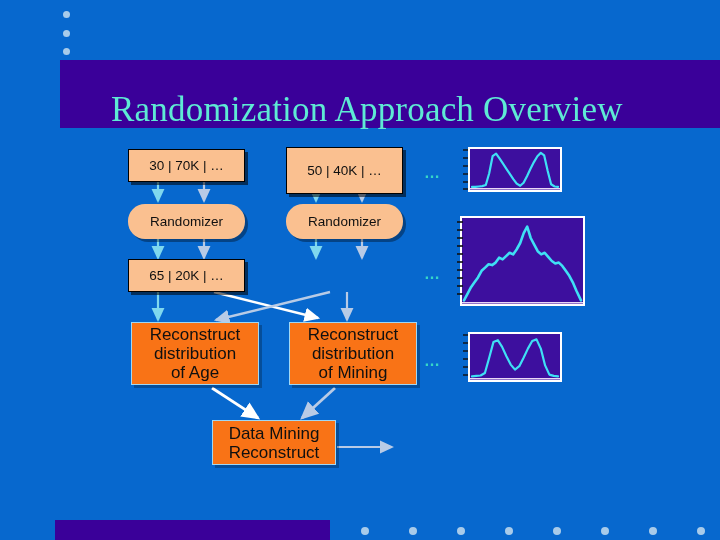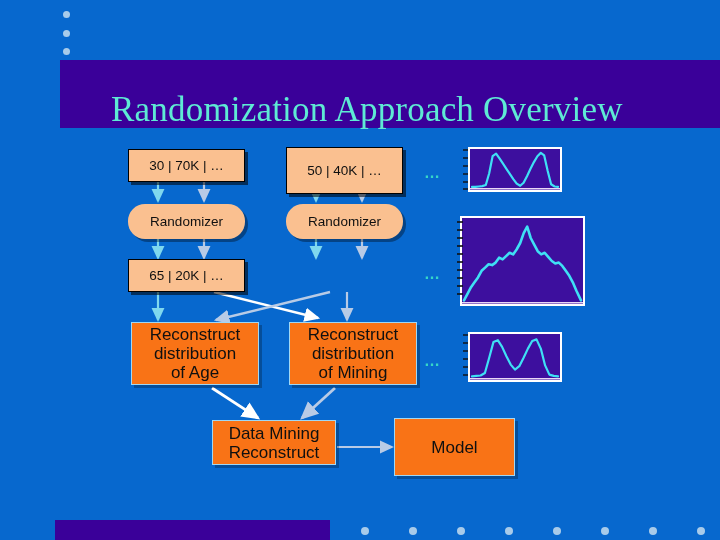--- a/index.html
+++ b/index.html
@@ -142,23 +142,20 @@
     <span>Reconstruct</span>
     <span>distribution</span>
     <span>of Mining</span>
   </div>
 
   <div class="box cyan-box" style="left:212px;top:420px;width:124px;height:45px;flex-direction:column;">
     <span>Data Mining</span>
     <span>Reconstruct</span>
   </div>
 
-  <div class="box cyan-box" style="left:394px;top:418px;width:121px;height:58px;">
-    <span>Model</span>
-  </div>
 
   <div class="ellipsis" style="left:424px;top:164px;">…</div>
   <div class="ellipsis" style="left:424px;top:265px;">…</div>
   <div class="ellipsis" style="left:424px;top:352px;">…</div>
 
   <div class="chart" id="chart-top" style="left:468px;top:147px;width:94px;height:45px;">
       <svg viewBox="0 0 90 41" preserveAspectRatio="none">
         <path d="M2.0,37.9 L5.4,37.9 L8.9,37.5 L12.3,37.1 L15.8,36.0 L19.2,24.2 L22.6,7.2 L26.1,4.6 L29.5,9.4 L33.0,14.6 L36.4,19.8 L39.8,24.9 L43.3,30.1 L46.7,34.6 L50.2,36.8 L53.6,33.8 L57.0,27.2 L60.5,19.8 L63.9,13.1 L67.4,7.2 L70.8,3.9 L74.2,6.4 L77.7,22.0 L81.1,35.3 L84.6,37.5 L88.0,37.9" fill="none" stroke="#3fe0f5" stroke-width="2.2" stroke-linejoin="round" stroke-linecap="round"></path>
         <line x1="0" x2="90" y1="39.8" y2="39.8" stroke="#e8d7f5" stroke-width="1.6"></line>
       </svg>

